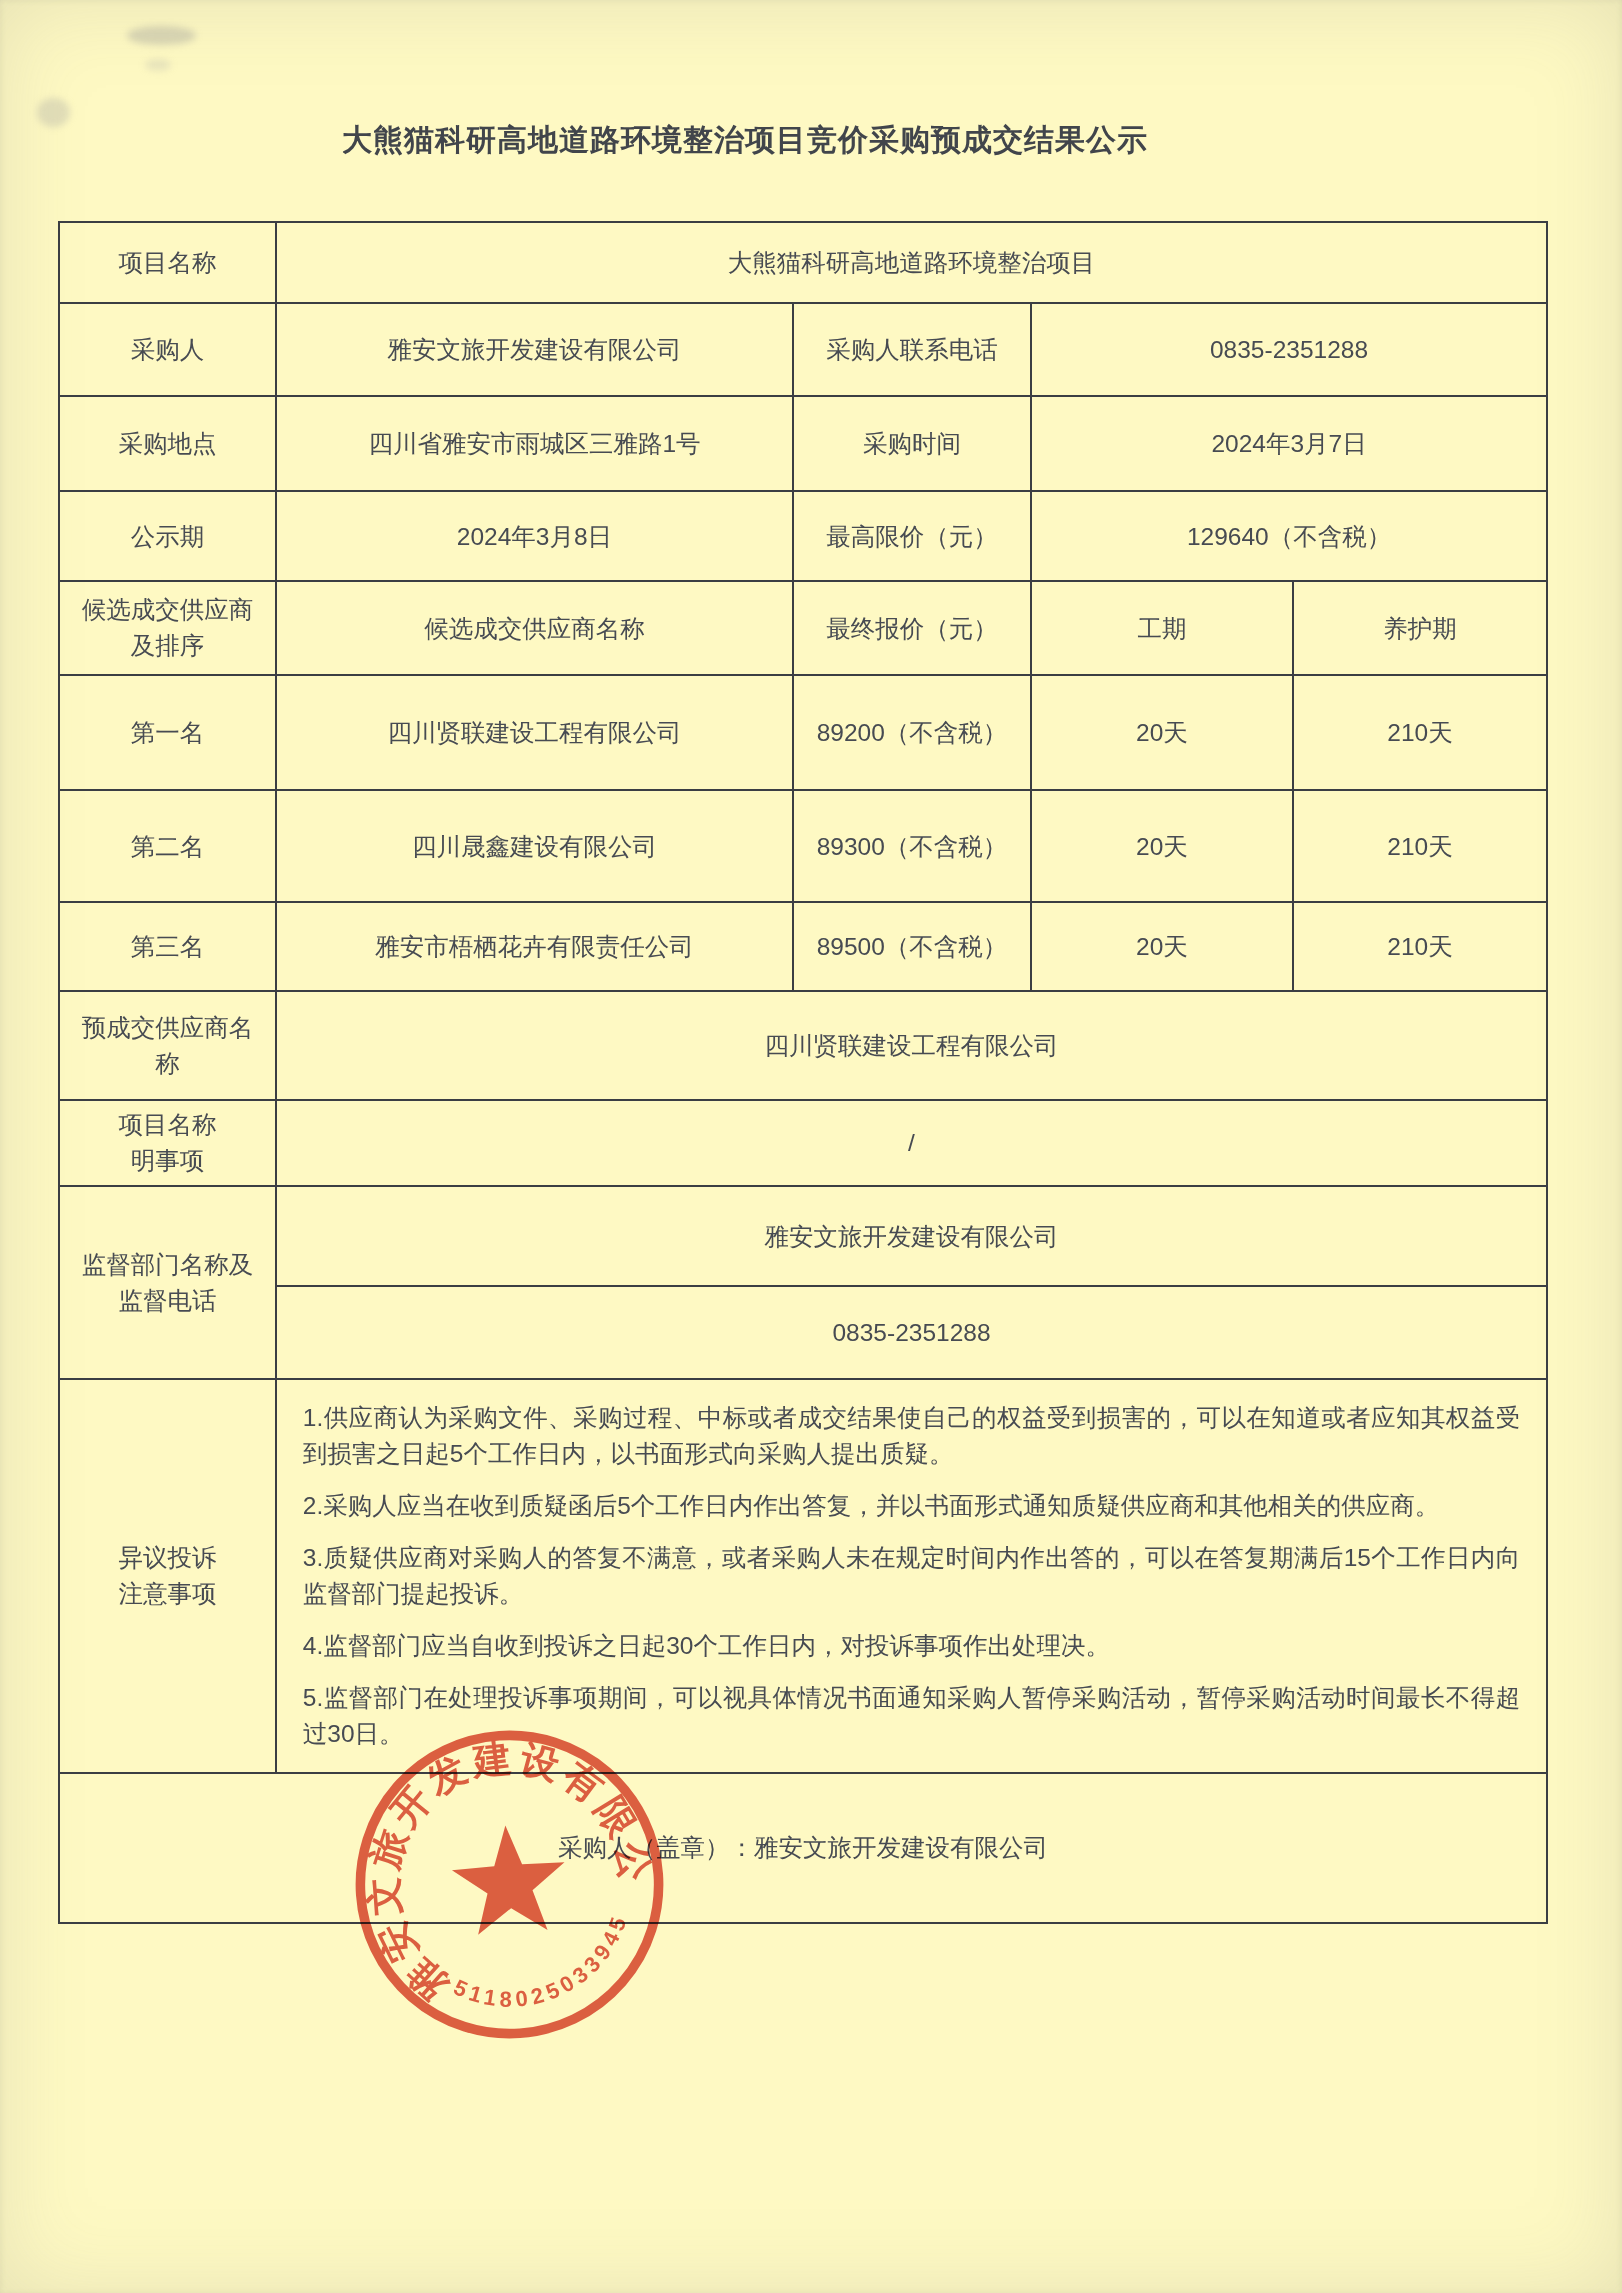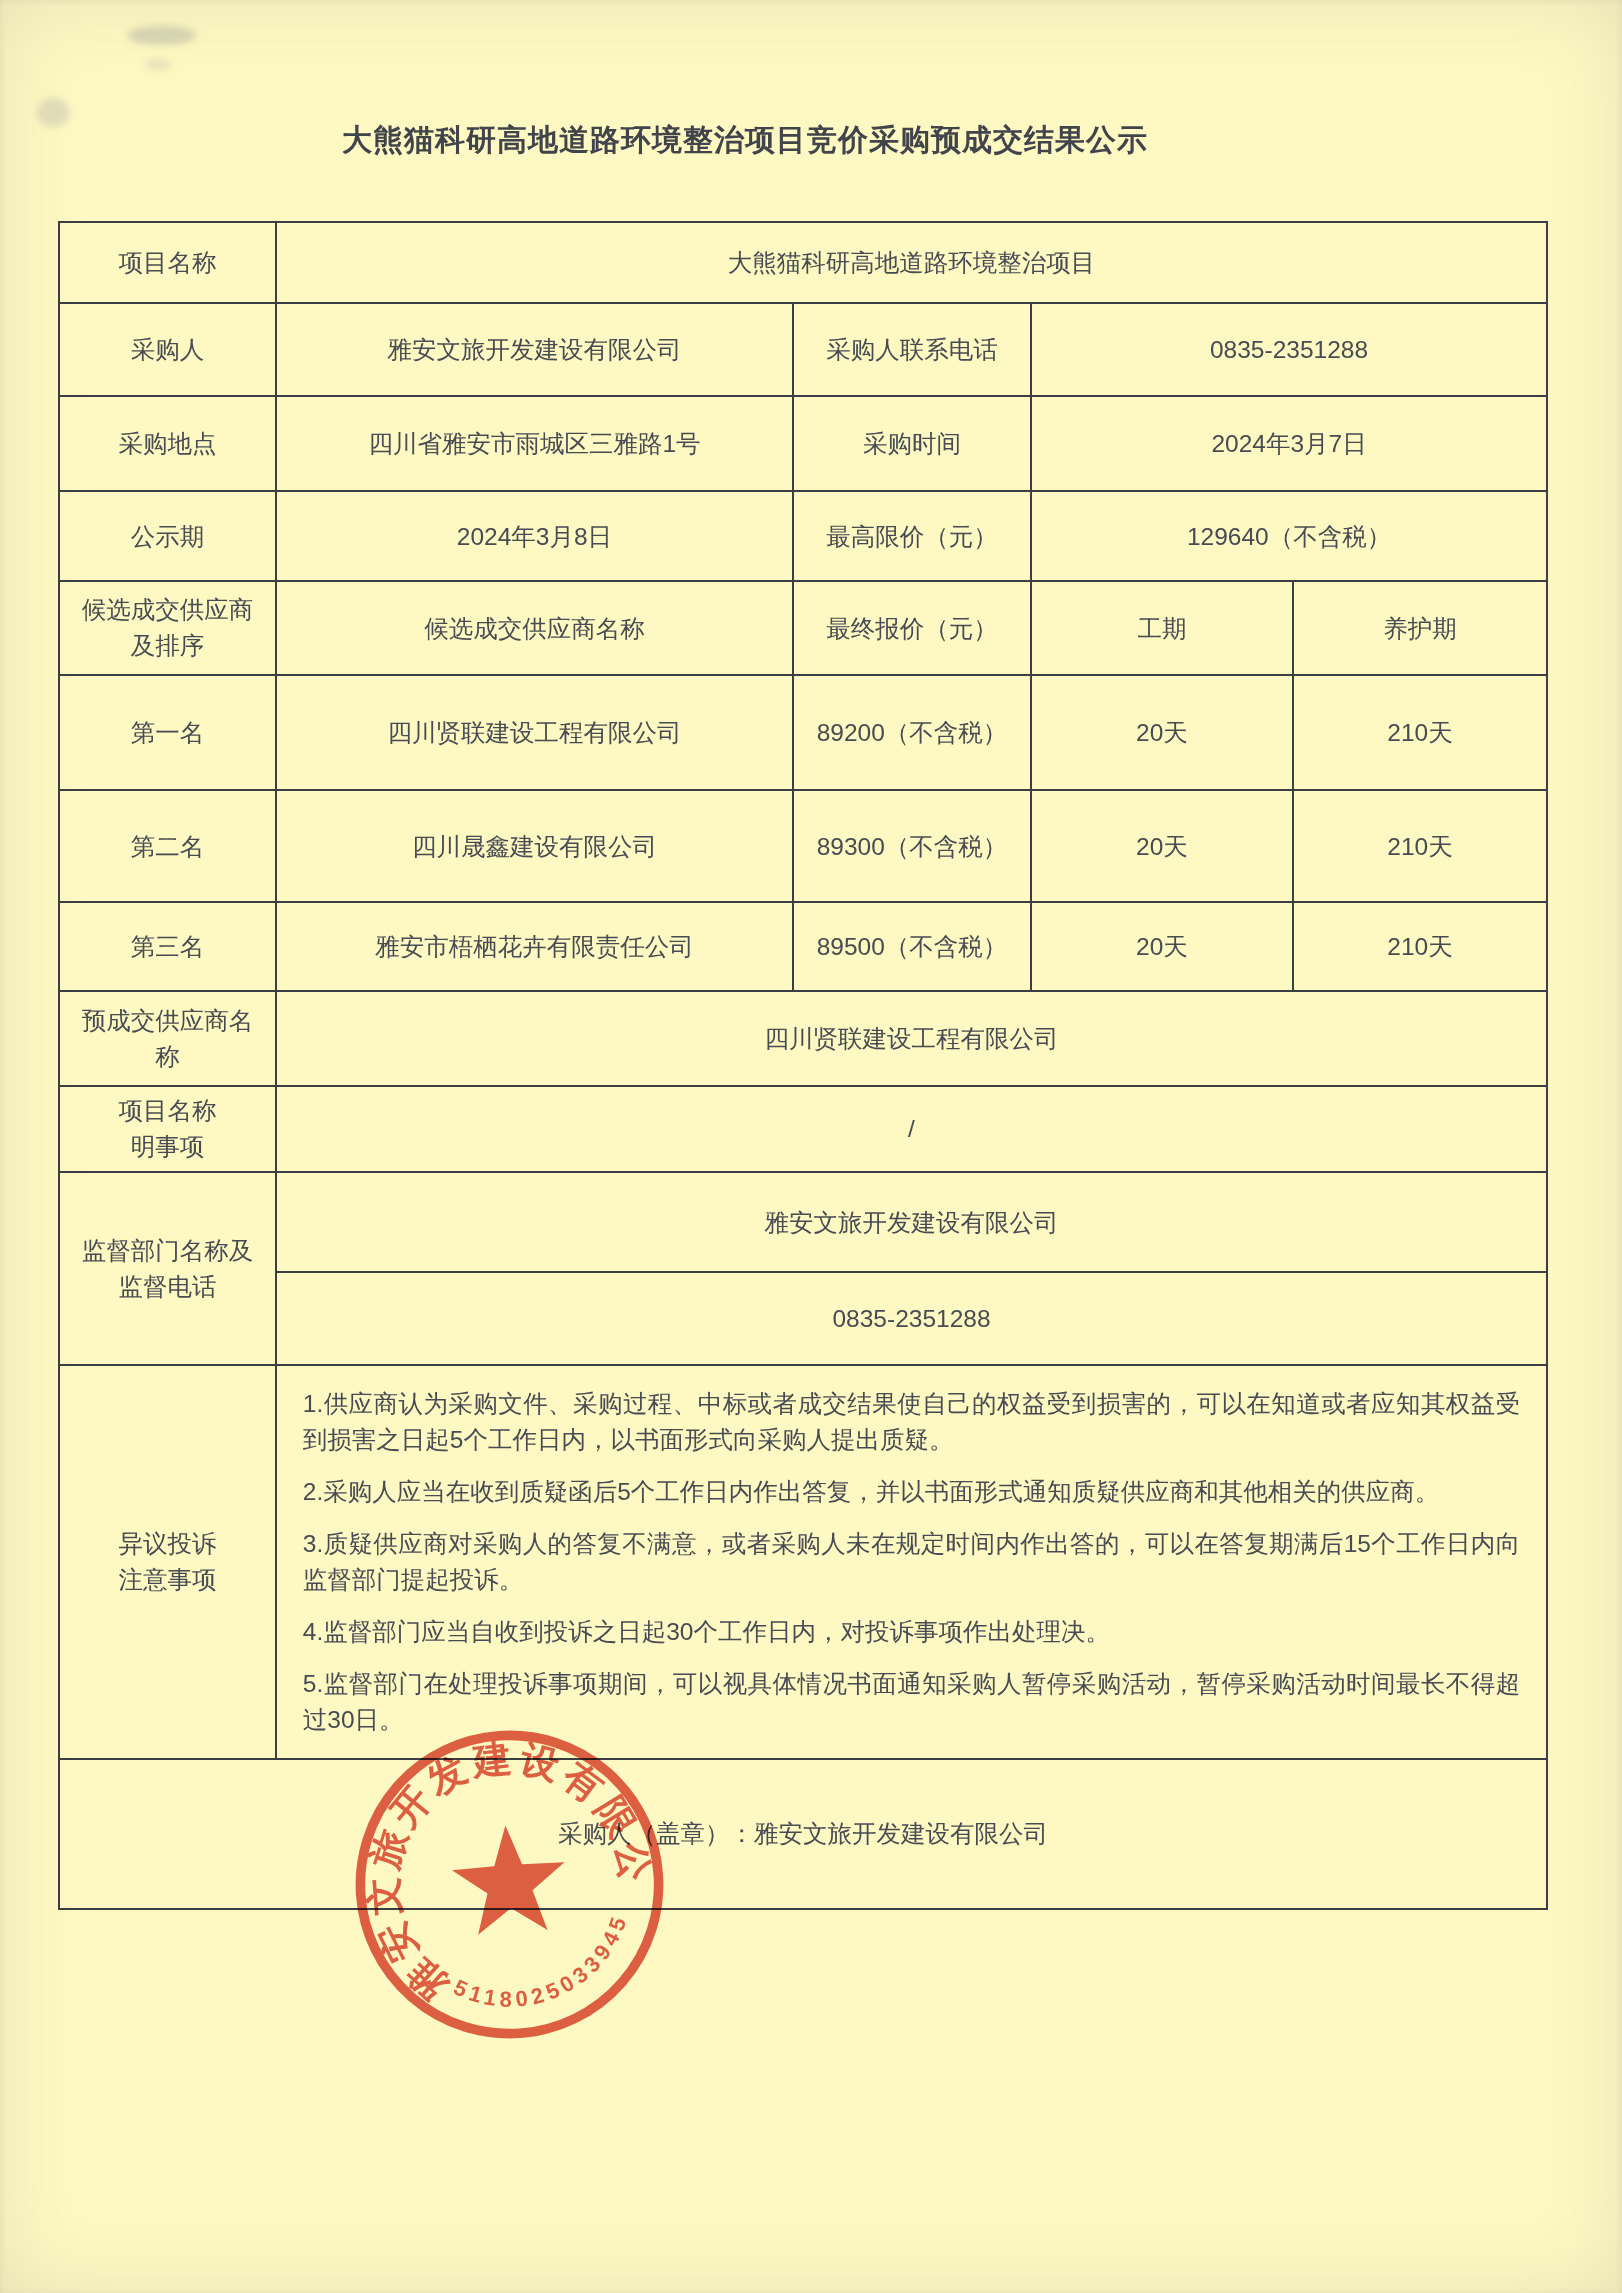--- a/index.html
+++ b/index.html
@@ -144,21 +144,21 @@
     </tr>
 
     <tr style="height:89px">
       <td>第三名</td>
       <td>雅安市梧栖花卉有限责任公司</td>
       <td>89500（不含税）</td>
       <td>20天</td>
       <td>210天</td>
     </tr>
 
-    <tr style="height:95px">
+    <tr style="height:109px">
       <td class="lbl">预成交供应商名
 称</td>
       <td colspan="4">四川贤联建设工程有限公司</td>
     </tr>
 
     <tr style="height:86px">
       <td class="lbl">项目名称
 明事项</td>
       <td colspan="4">/</td>
     </tr>

